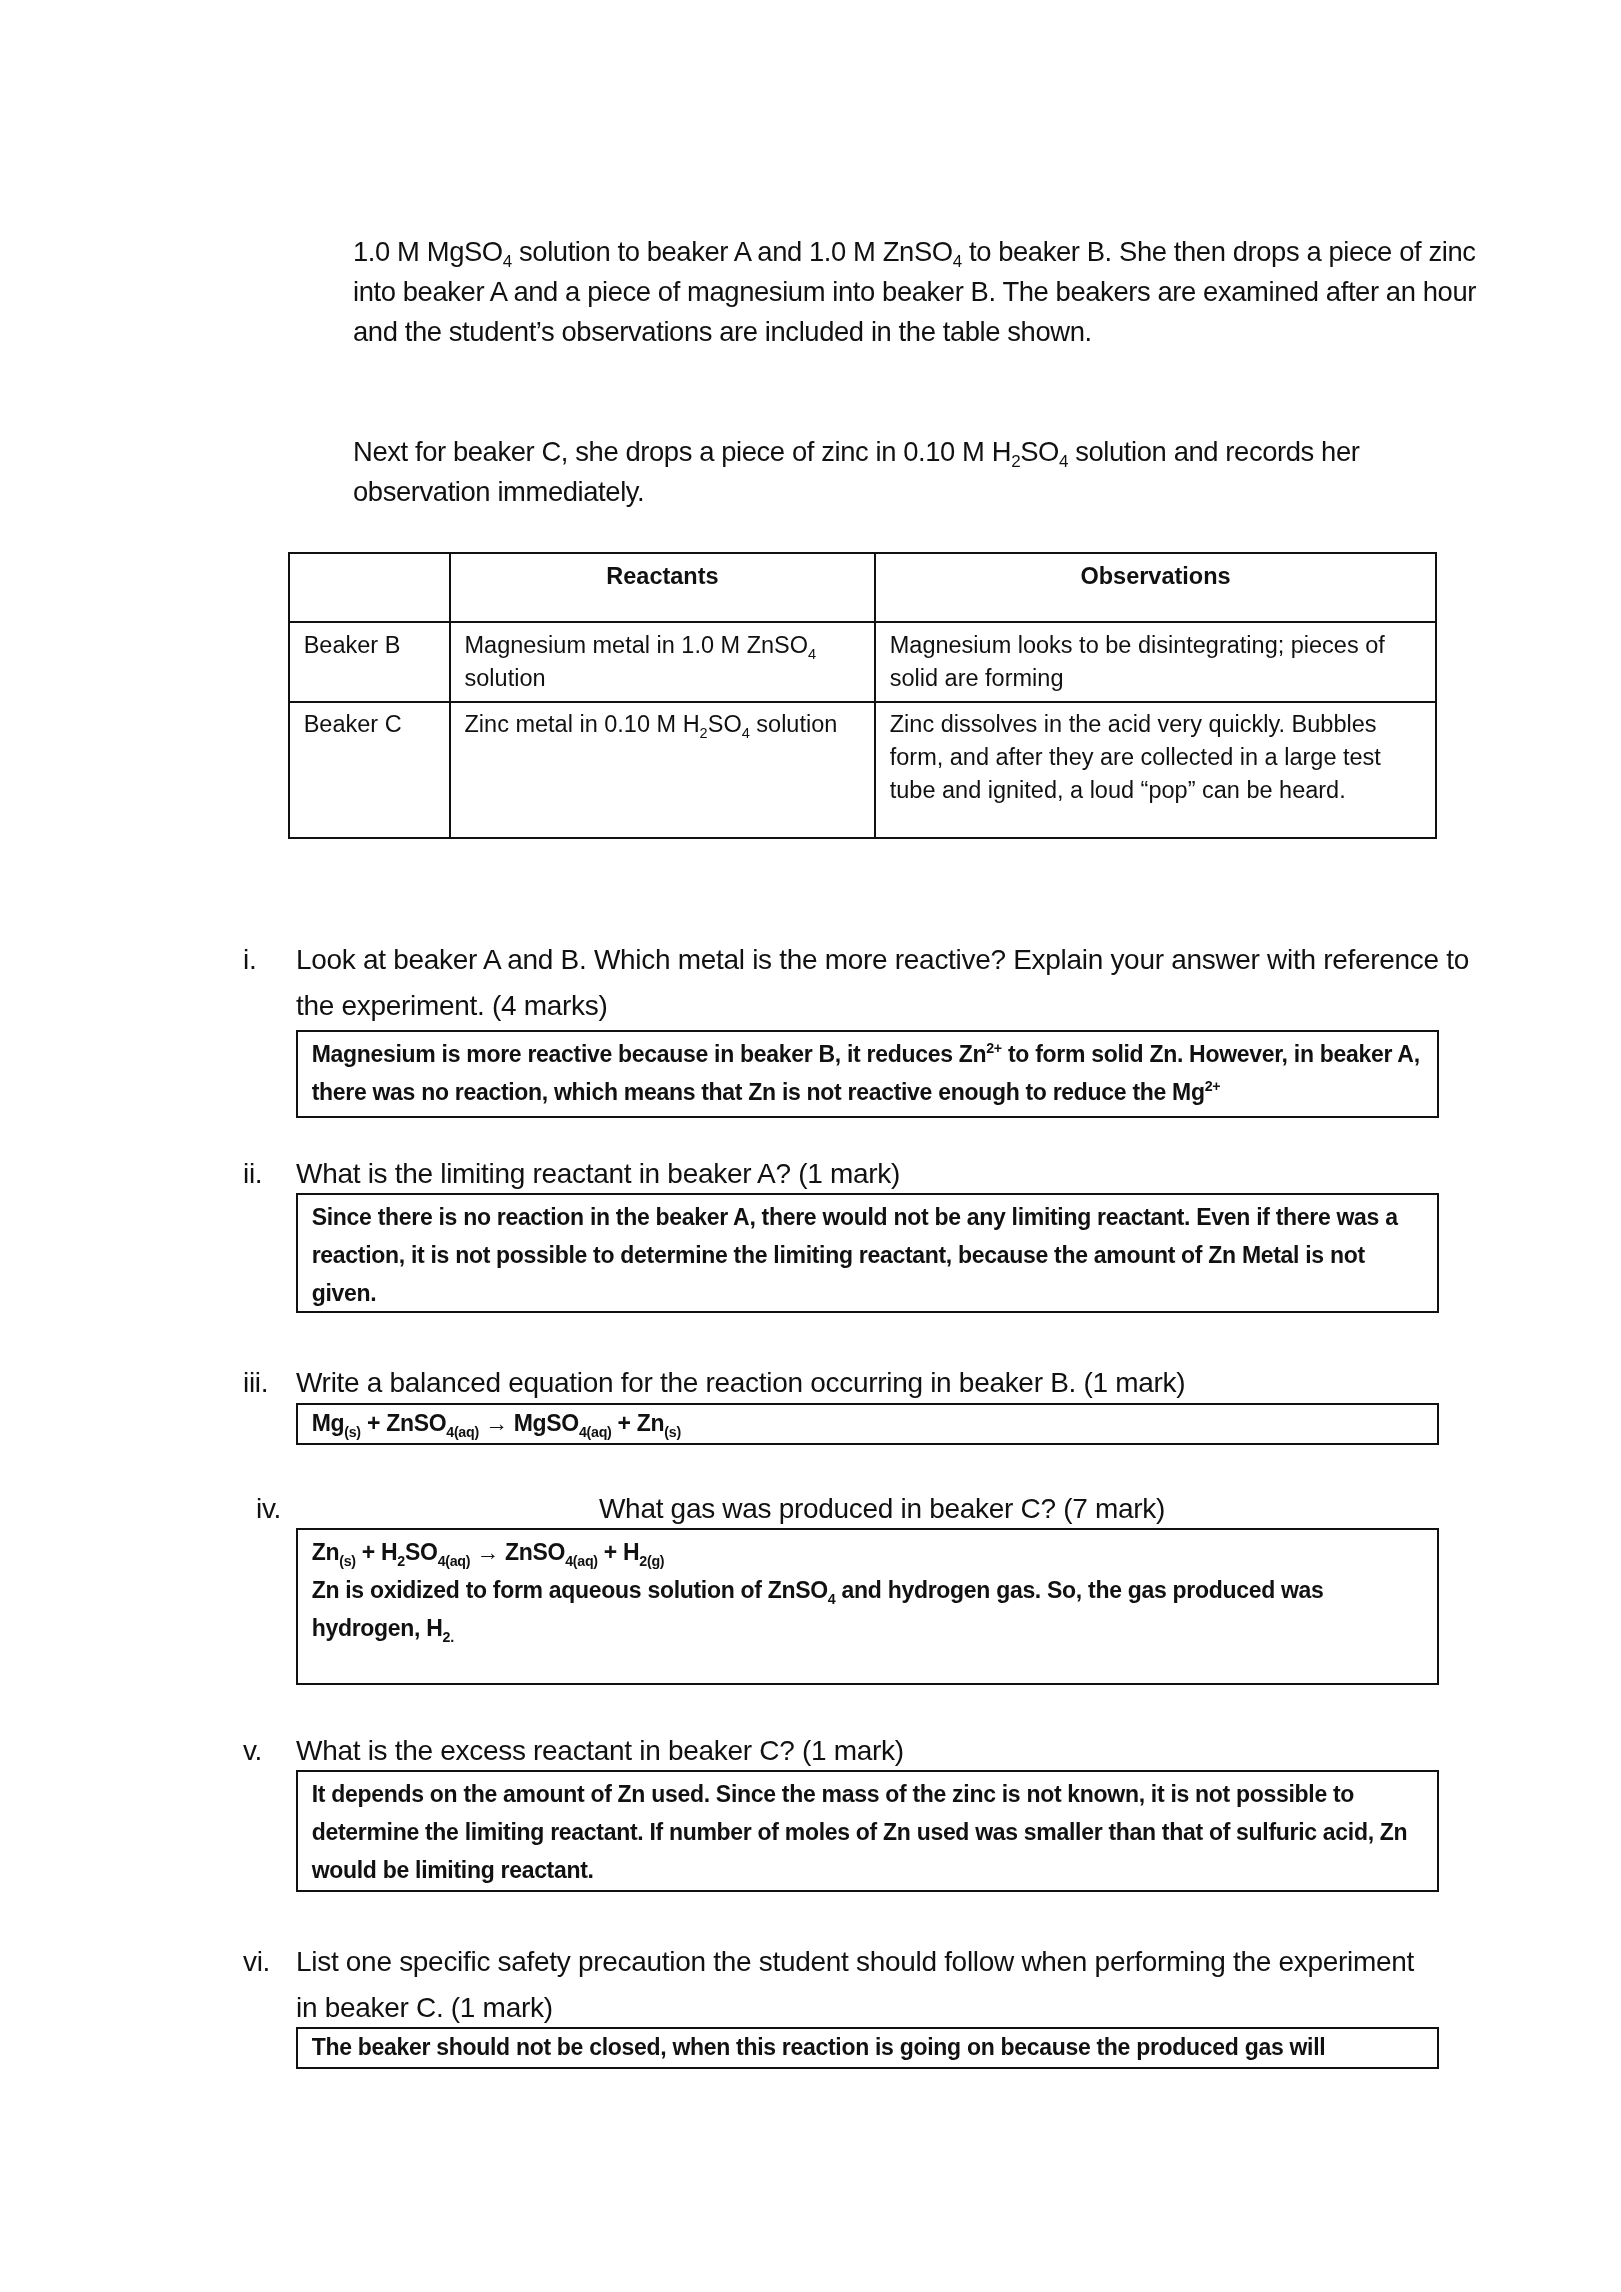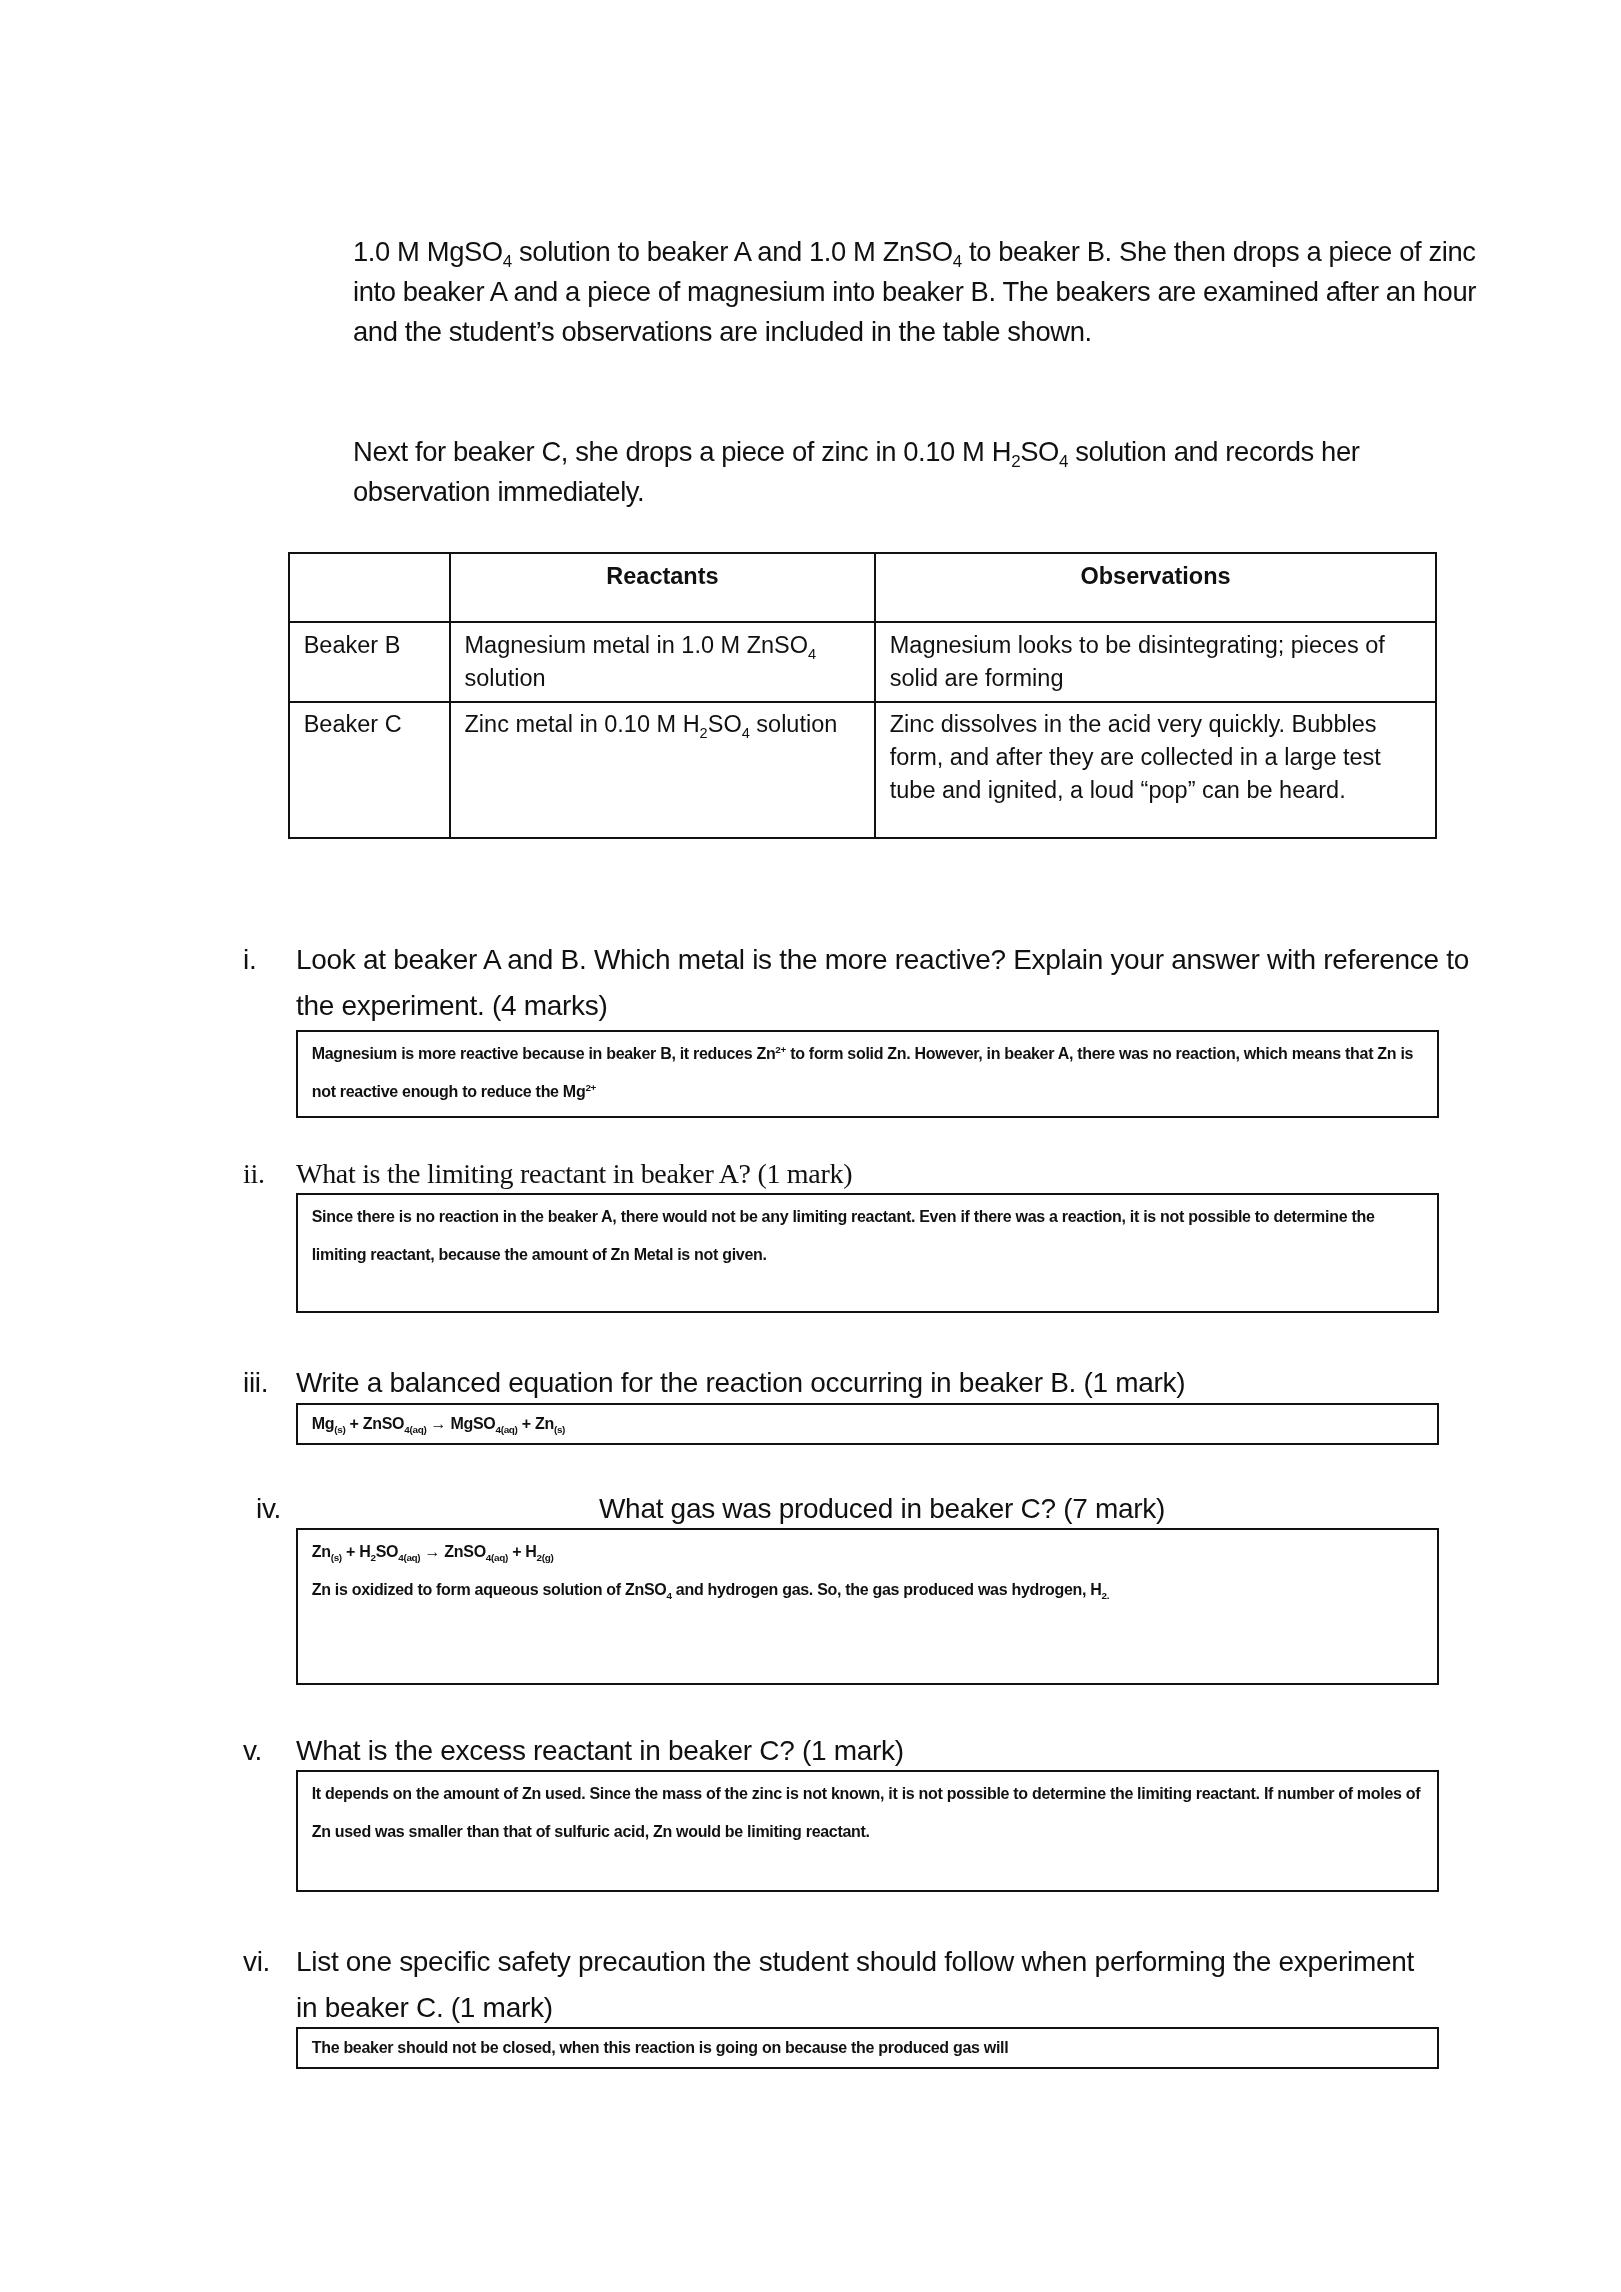--- a/index.html
+++ b/index.html
@@ -9,21 +9,21 @@
   .para { left: 353px; width: 1127px; font-size: 27.4px; line-height: 40px; letter-spacing: -0.4px; }
   .para p { margin: 0; }
   sub, sup { font-size: 62%; line-height: 0; }
   table.obs { position: absolute; left: 288px; top: 552px; width: 1149px; border-collapse: collapse; font-size: 23.5px; }
   table.obs td { border: 2.9px solid #111; vertical-align: top; padding: 5.9px 13.7px; line-height: 33px; }
   table.obs td.h { text-align: center; font-weight: bold; height: 55px; }
   .q { left: 243px; width: 1225px; font-size: 28px; line-height: 46px; letter-spacing: -0.3px; }
   .q .num { position: absolute; left: 0; width: 51px; }
   .q .txt { margin-left: 53px; display: block; }
   .ans { left: 296px; width: 1112px; border: 2.9px solid #111; padding: 2.9px 13.7px; font-weight: bold;
-         font-size: 16px; line-height: 38px; letter-spacing: -0.3px; }
+         font-size: 23px; line-height: 38px; letter-spacing: -0.3px; }
 </style>
 </head>
 <body>
 
 <div class="abs para" style="top:232px;">
   <p>1.0 M MgSO<sub>4</sub> solution to beaker A and 1.0 M ZnSO<sub>4</sub> to beaker B. She then drops a piece of zinc into beaker A and a piece of magnesium into beaker B. The beakers are examined after an hour and the student’s observations are included in the table shown.</p>
 </div>
 <div class="abs para" style="top:432px;">
   <p>Next for beaker C, she drops a piece of zinc in 0.10 M H<sub>2</sub>SO<sub>4</sub> solution and records her observation immediately.</p>
 </div>
@@ -52,21 +52,21 @@
   </tr>
 </tbody>
   </table>
 
 <div class="abs q" style="top:937px;">
   <span class="num">i.</span>
   <span class="txt" style="width:1176px">Look at beaker A and B. Which metal is the more reactive? Explain your answer with reference to the experiment. (4 marks)</span>
 </div>
 <div class="abs ans" style="top:1030px; height:78px;">Magnesium is more reactive because in beaker B, it reduces Zn<sup>2+</sup> to form solid Zn. However, in beaker A, there was no reaction, which means that Zn is not reactive enough to reduce the Mg<sup>2+</sup></div>
 
-<div class="abs q" style="top:1151px;font-family:Liberation Serif, serif;">
+<div class="abs q" style="top:1151px;">
   <span class="num">ii.</span>
   <span class="txt">What is the limiting reactant in beaker A? (1 mark)</span>
 </div>
 <div class="abs ans" style="top:1193px; height:110px;">Since there is no reaction in the beaker A, there would not be any limiting reactant. Even if there was a reaction, it is not possible to determine the limiting reactant, because the amount of Zn Metal is not given.</div>
 
 <div class="abs q" style="top:1360px;">
   <span class="num">iii.</span>
   <span class="txt">Write a balanced equation for the reaction occurring in beaker B. (1 mark)</span>
 </div>
 <div class="abs ans" style="top:1403px; height:32px; line-height:31px;">Mg<sub>(s)</sub> + ZnSO<sub>4(aq)</sub> → MgSO<sub>4(aq)</sub> + Zn<sub>(s)</sub></div>

